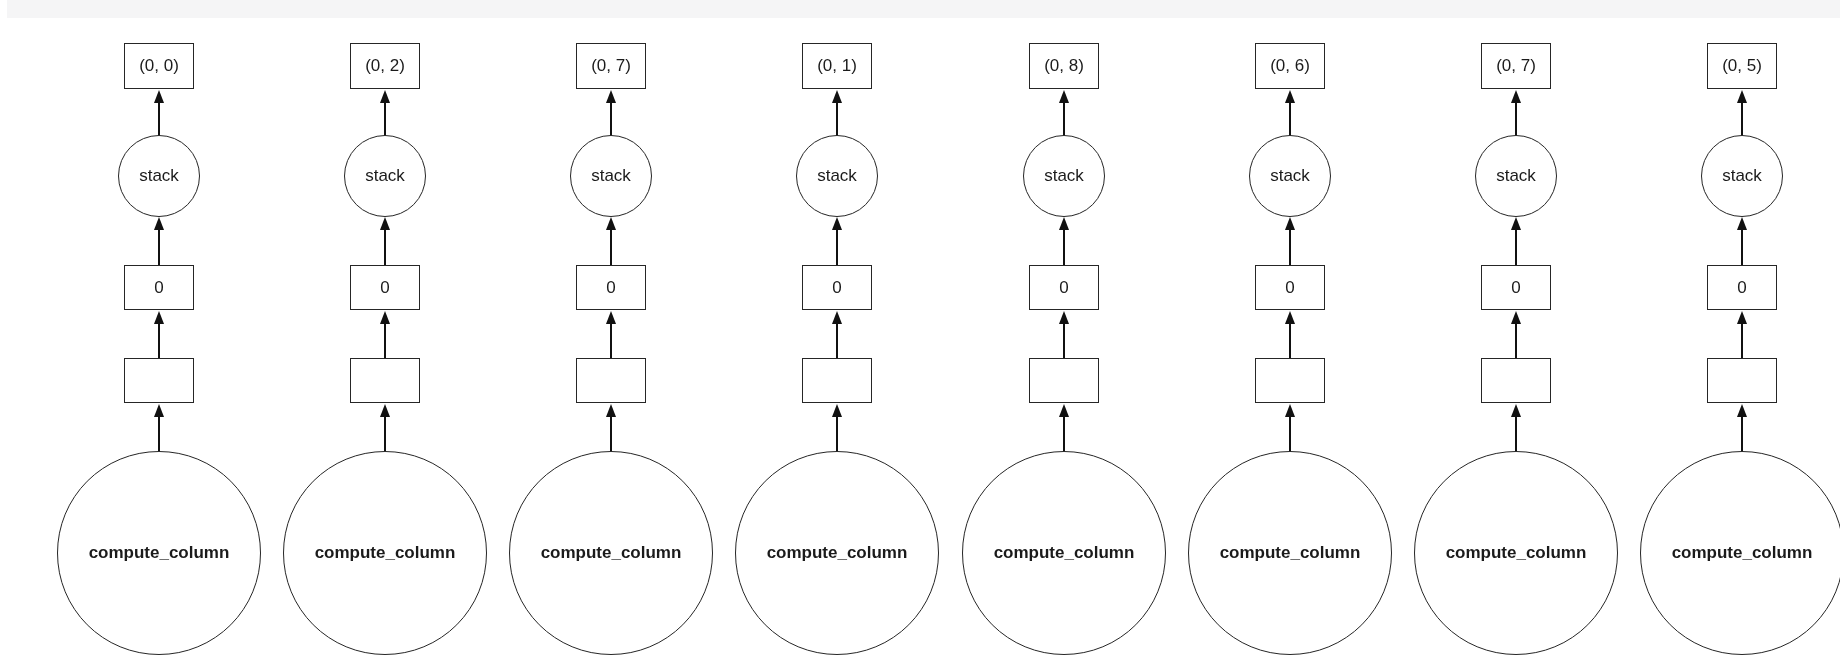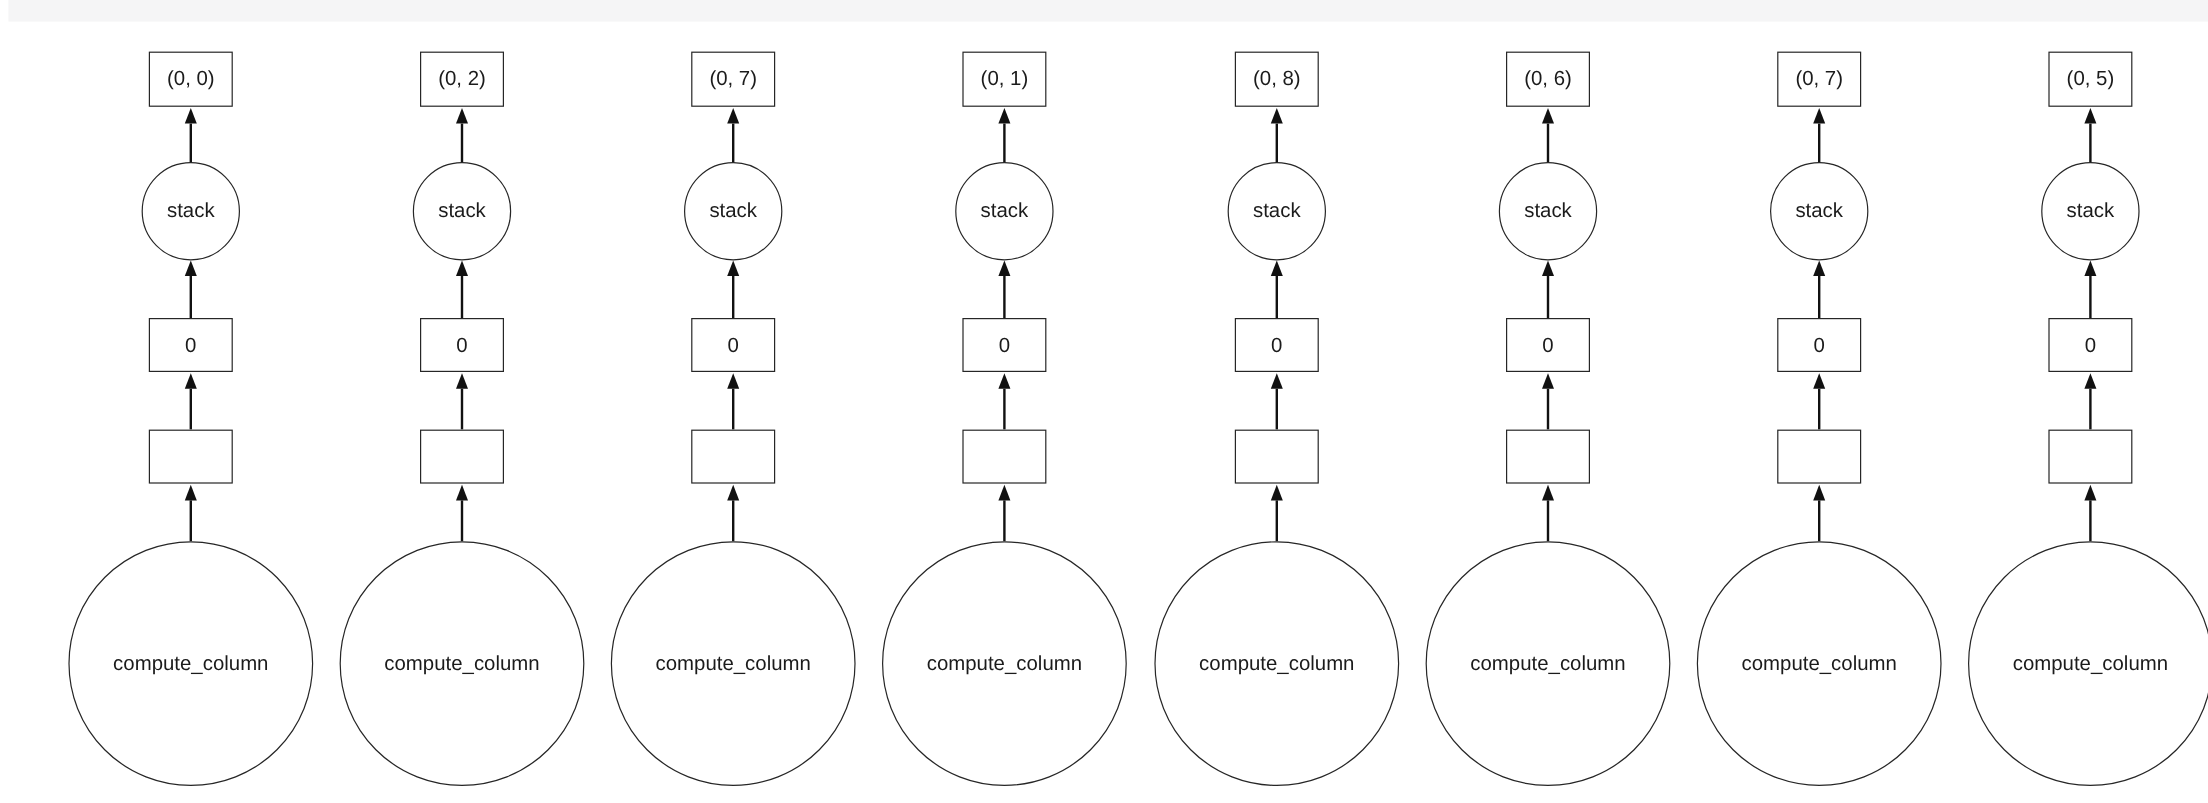--- a/index.html
+++ b/index.html
@@ -41,21 +41,21 @@
     align-items: center;
     justify-content: center;
     font-size: 17px;
     color: #1b1b1b;
     white-space: nowrap;
   }
   .rect-out   { left: 75px;  top: 32px;  width: 70px;  height: 46px; }
   .circ-stack { left: 69px;  top: 124px; width: 82px;  height: 82px;  border-radius: 50%; }
   .rect-zero  { left: 75px;  top: 254px; width: 70px;  height: 45px; }
   .rect-buf   { left: 75px;  top: 347px; width: 70px;  height: 45px; }
-  .circ-compute { left: 8px; top: 440px; width: 204px; height: 204px; border-radius: 50%; }
+  .circ-compute { left: 8px; top: 440px; width: 204px; height: 204px; border-radius: 50%; font-weight: bold; }
   .arrow {
     position: absolute;
     left: 105px;
     width: 10px;
     display: flex;
     flex-direction: column;
     align-items: center;
   }
   .a1 { top: 79px;  height: 46px; }
   .a2 { top: 206px; height: 48px; }

